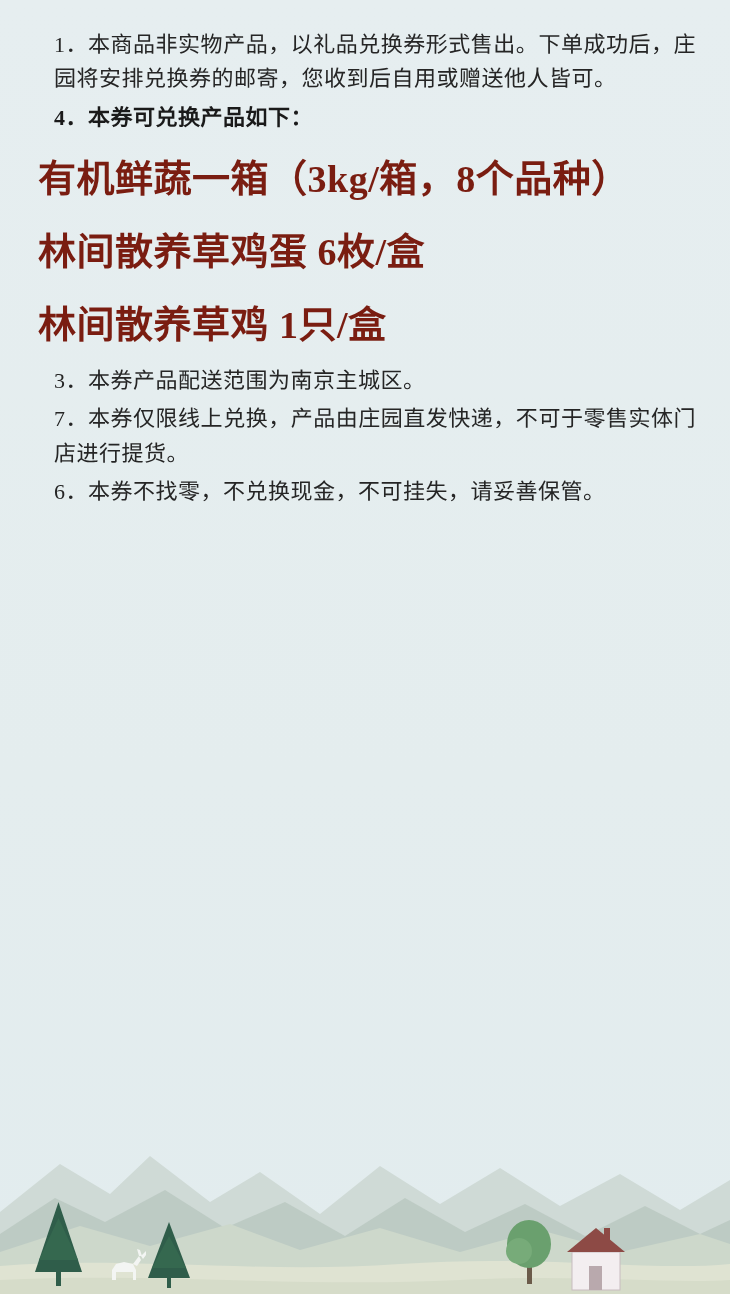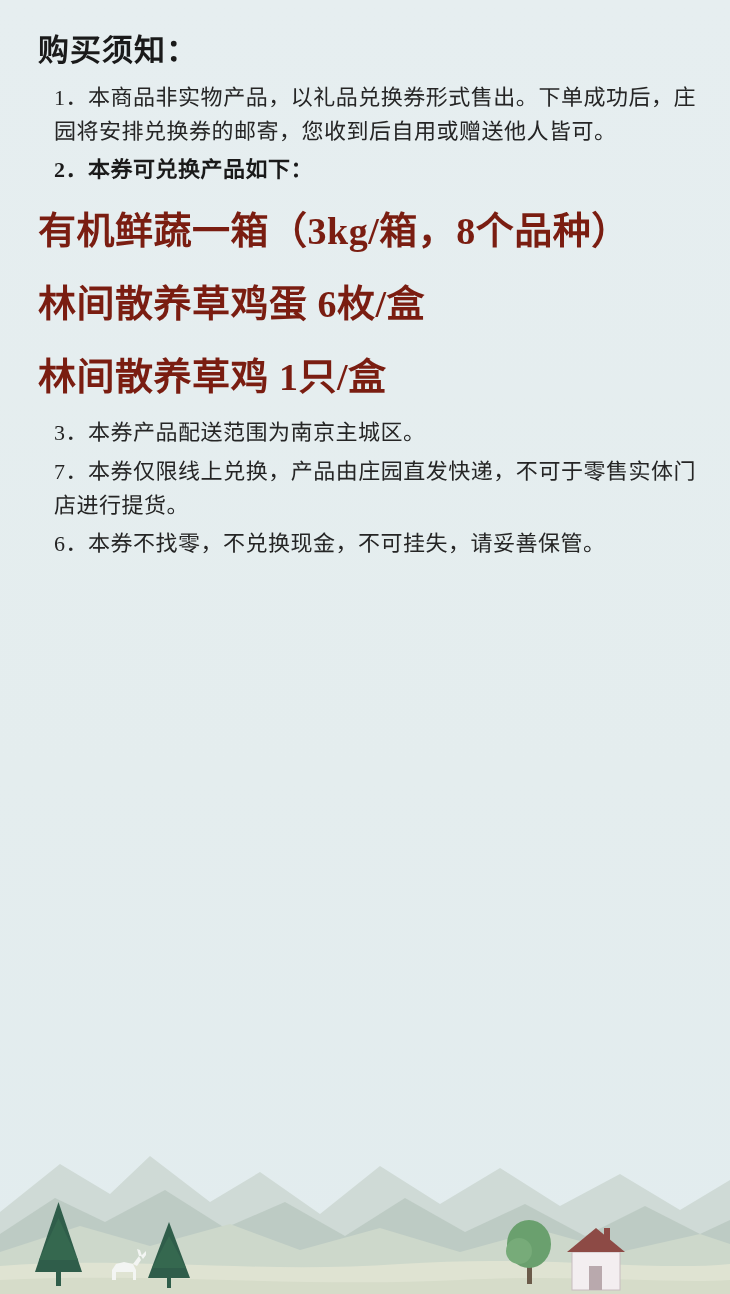--- a/index.html
+++ b/index.html
@@ -114,25 +114,24 @@
     <g>
       <rect x="572" y="158" width="48" height="38" fill="#f3eef0" stroke="#c8bcc0" stroke-width="1"></rect>
       <path d="M567 158 L596 134 L625 158 Z" fill="#8d4a45"></path>
       <rect x="589" y="172" width="13" height="24" fill="#b9a9ad"></rect>
       <rect x="604" y="134" width="6" height="16" fill="#8d4a45"></rect>
     </g>
   </svg>
 
   <div class="content">
 
-    <h1 class="heading">购买须知：</h1>
 
     <p class="para">1．本商品非实物产品，以礼品兑换券形式售出。下单成功后，庄园将安排兑换券的邮寄，您收到后自用或赠送他人皆可。</p>
 
-    <p class="para bold">2．本券可兑换产品如下：</p>
+    <p class="para bold">4．本券可兑换产品如下：</p>
 
     <p class="item">有机鲜蔬一箱（3kg/箱，8个品种）</p>
     <p class="item">林间散养草鸡蛋  6枚/盒</p>
     <p class="item">林间散养草鸡  1只/盒</p>
 
     <div class="spacer-sm"></div>
 
     <p class="para">3．本券产品配送范围为南京主城区。</p>
     <p class="para">7．本券仅限线上兑换，产品由庄园直发快递，不可于零售实体门店进行提货。</p>
     <p class="para">6．本券不找零，不兑换现金，不可挂失，请妥善保管。</p>

